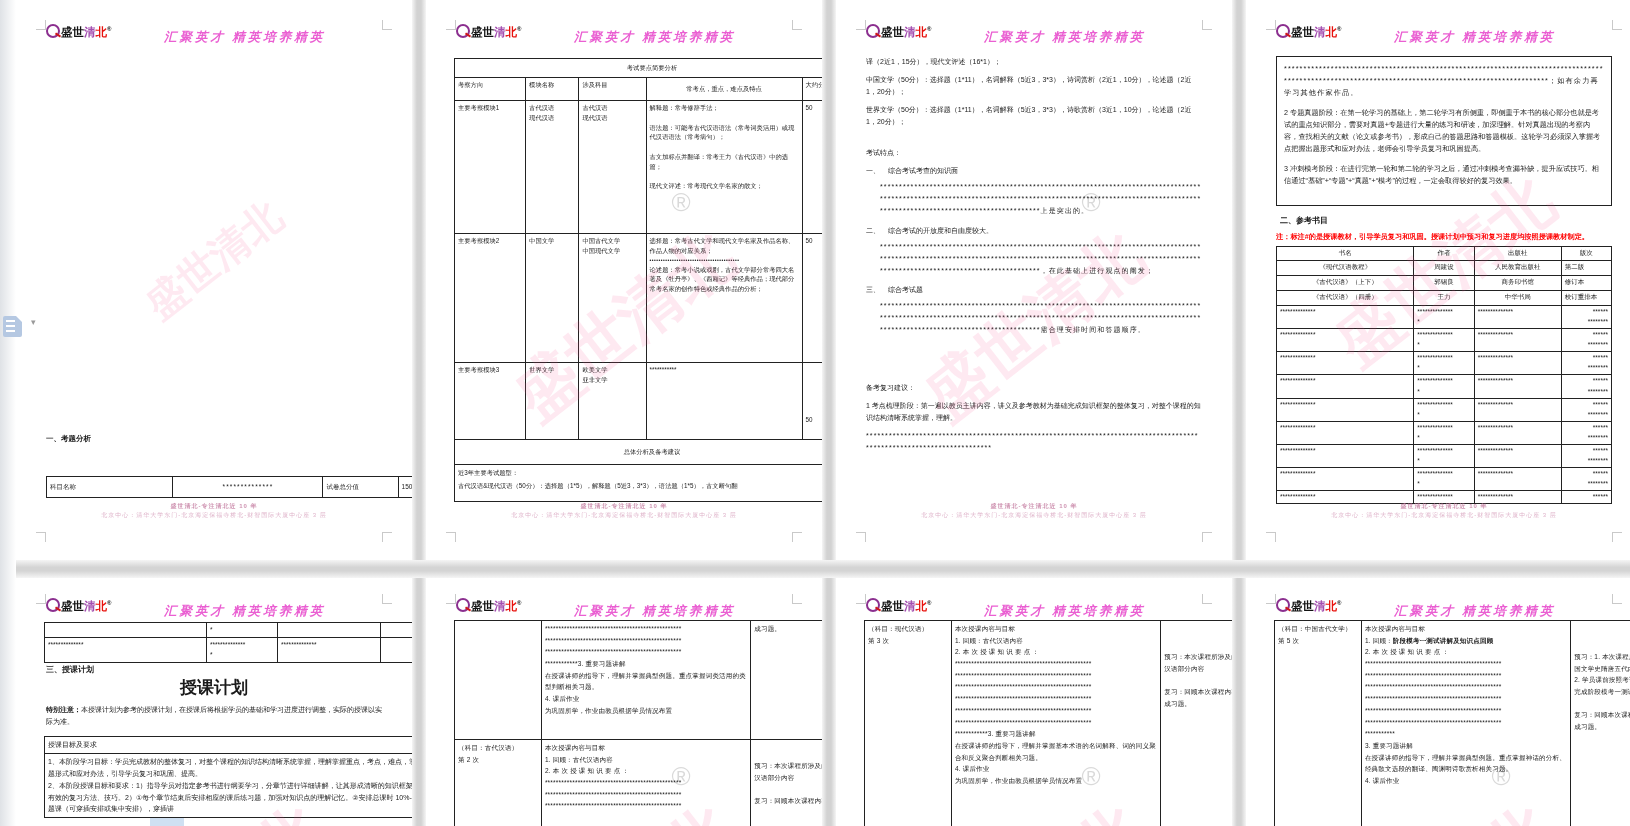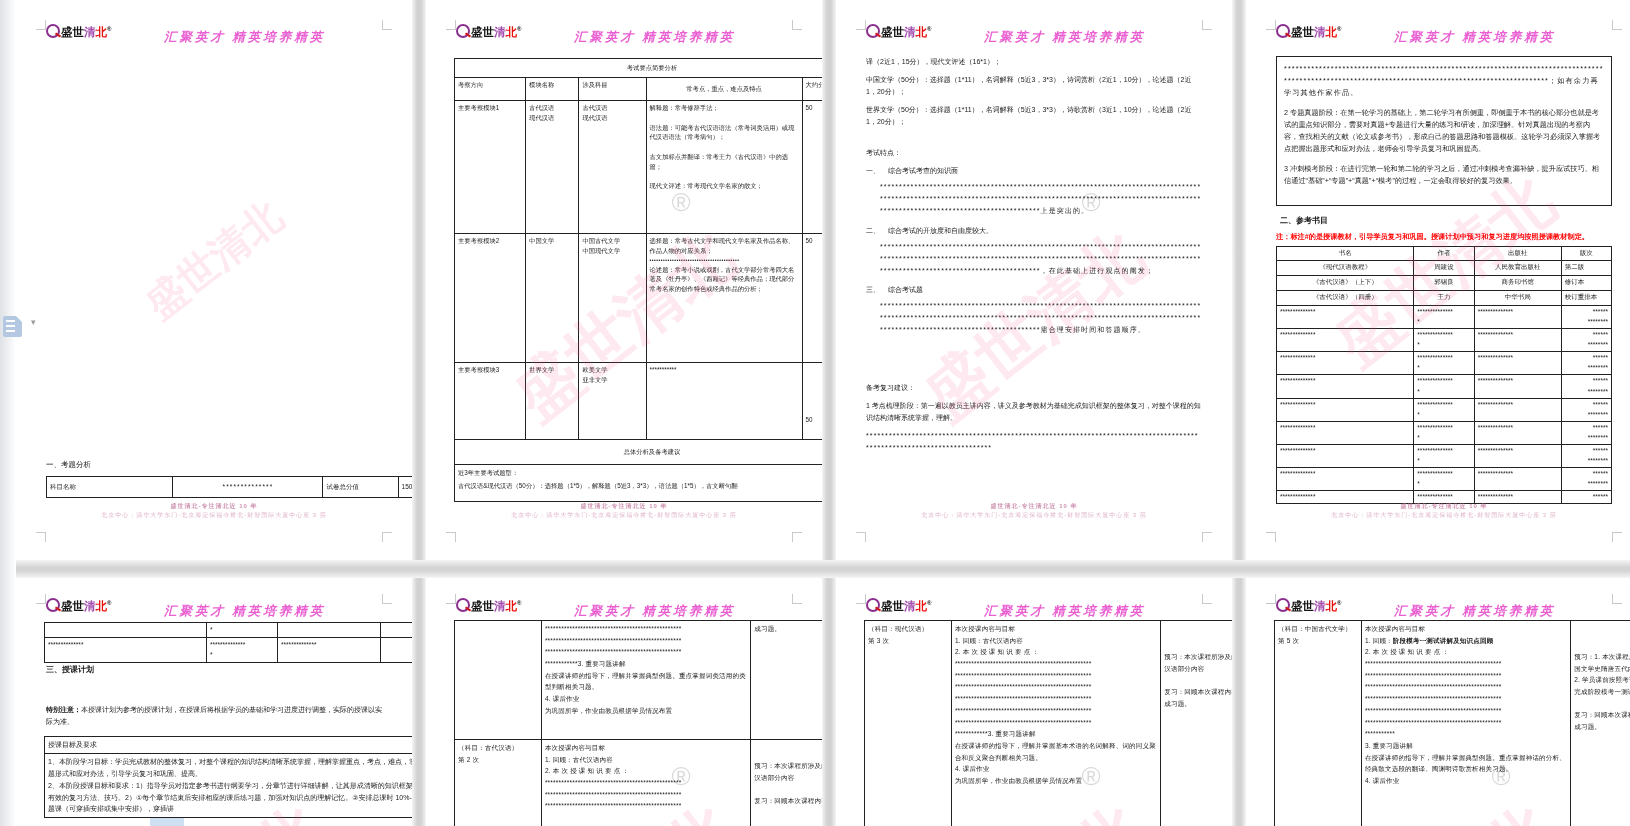--- a/index.html
+++ b/index.html
@@ -55,21 +55,21 @@
   
   .p1-biglogo{position:absolute;left:0;right:0;top:168px;text-align:center;font-weight:bold;font-size:34px;white-space:nowrap;}
   .qicon.big{width:26px;height:26px;border-width:5px;margin-right:3px;vertical-align:-4px;}
   .qicon.big::after{width:14px;height:4px;right:-6px;bottom:1px;}
   .reg.big{font-size:13px;}
   .p1-title{position:absolute;left:0;right:0;top:238px;text-align:center;font-weight:bold;
             font-size:42px;color:#cf10cf;letter-spacing:2px;white-space:nowrap;}
   .p1-fields{position:absolute;left:84px;top:314px;font-size:14px;font-weight:bold;line-height:29px;white-space:nowrap;}
   .cursor{display:inline-block;width:1px;height:13px;background:#000;vertical-align:-2px;margin:0 1px;}
   .p1-sub{position:absolute;left:0;right:0;top:394px;text-align:center;font-size:13px;font-weight:bold;}
-  .p1-sec{position:absolute;left:30px;top:456px;font-size:7.5px;font-weight:normal;}
+  .p1-sec{position:absolute;left:30px;top:430px;font-size:7.5px;font-weight:bold;}
   .p1-table{position:absolute;left:30px;right:36px;top:472px;}
   .p1-table td{height:16px;vertical-align:middle;}
   
   .p2-table{position:absolute;left:28px;right:28px;top:54px;}
   .p2-table td{font-size:6.3px;}
   .cell-c{text-align:center;vertical-align:middle;}
   .dots{font-size:5px;letter-spacing:.5px;font-weight:bold;line-height:1;margin:2px 0;}
   .gap8{height:6px;}
   
   .flow{position:absolute;left:30px;right:30px;top:52px;font-size:7px;line-height:1.7;}
@@ -413,20 +413,21 @@
         <td style="height:18px">**************</td>
         <td class="prel">**************
 *</td>
         <td>**************</td>
         <td class="bk-r prel">******
 ********</td>
       </tr>
     </tbody>
       </table>
     <div class="p5-sec">三、授课计划</div>
+    <div class="p5-title">授课计划</div>
     <div class="p5-note"><b>特别注意：</b><span>本授课计划为参考的授课计划，在授课后将根据学员的基础和学习进度进行调整，实际的授课以实际为准。</span></div>
     <table class="p5-table">
       <tbody>
           <tr>
             <td style="height:11px;font-size:7px">授课目标及要求</td>
           </tr>
       <tr>
             <td>
         <div>1、本阶段学习目标：学员完成教材的整体复习，对整个课程的知识结构清晰系统掌握，理解掌握重点，考点，难点，掌握出题形式和应对办法，引导学员复习和巩固、提高。</div>
         <div>2、本阶段授课目标和要求：1）指导学员对指定参考书进行纲要学习，分章节进行详细讲解，让其形成清晰的知识框架，传授有效的复习方法、技巧。2）①每个章节结束后安排相应的课后练习题，加强对知识点的理解记忆。②安排总课时 10%-20%习题课（可穿插安排或集中安排），穿插讲</div>

